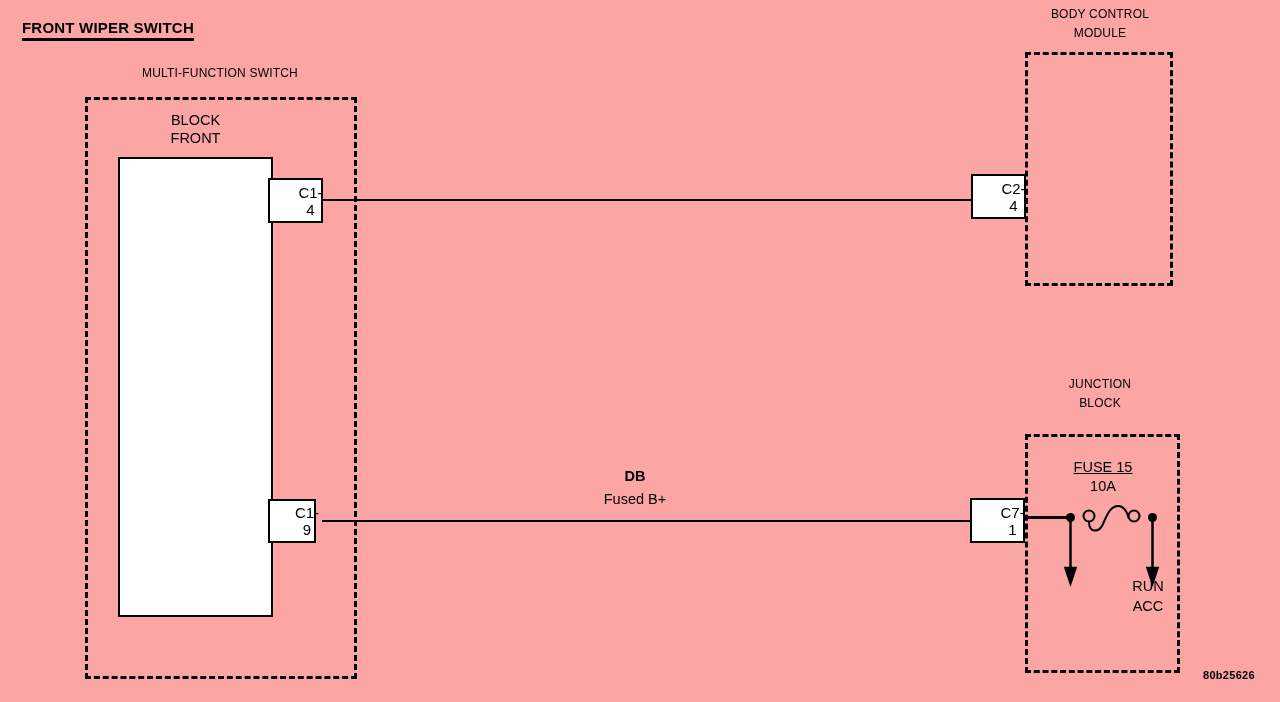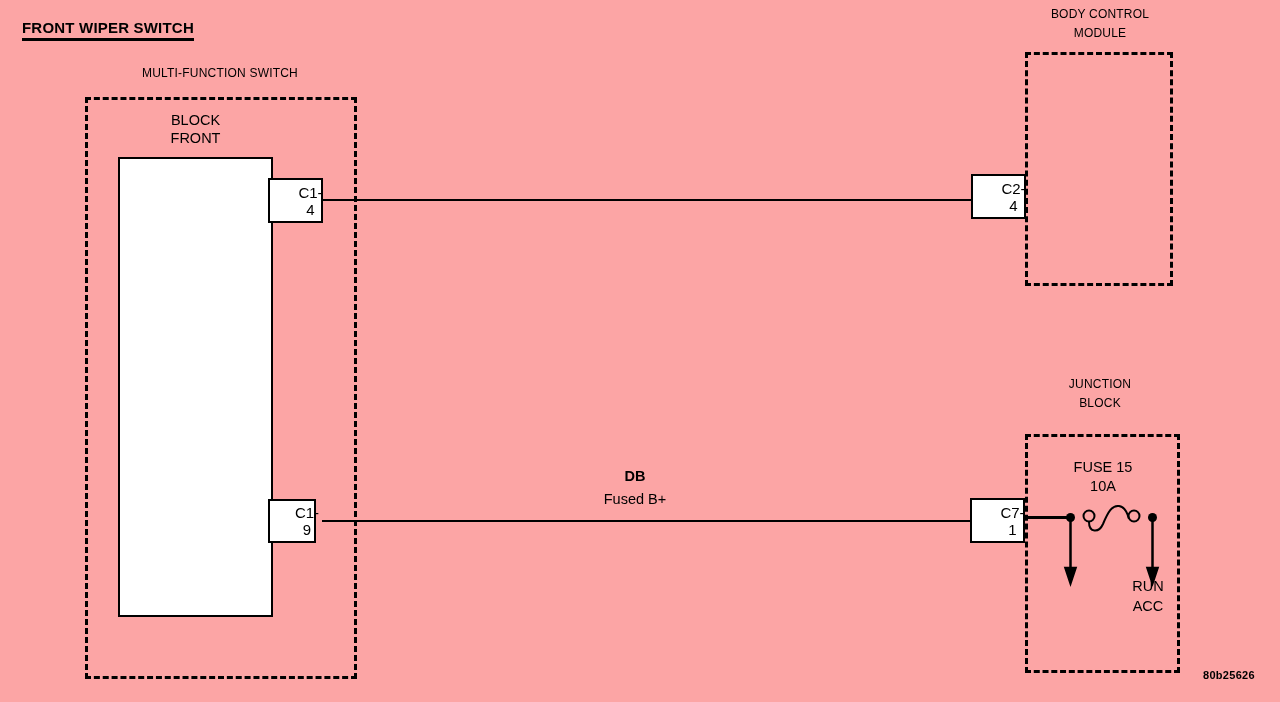--- a/index.html
+++ b/index.html
@@ -152,21 +152,21 @@
 
   <div class="lbl box-title" style="left:1025px; top:378px; width:150px;">JUNCTION</div>
   <div class="lbl box-title" style="left:1025px; top:397px; width:150px;">BLOCK</div>
 
   <div class="dashed-box" style="left:1025px; top:434px; width:155px; height:239px;"></div>
 
   <div class="conn-box" style="left:970px; top:498px; width:55px; height:45px;">
     <span class="conn-label">C7-1</span>
   </div>
 
-  <div class="lbl fuse-label" style="left:1033px; top:459px; width:140px;">FUSE 15</div>
+  <div class="lbl fuse-label" style="left:1033px; top:459px; width:140px;text-decoration:underline;">FUSE 15</div>
   <div class="lbl fuse-label" style="left:1033px; top:478px; width:140px;">10A</div>
 
   <div class="lbl circuit-label" style="left:1108px; top:578px; width:80px;">RUN</div>
   <div class="lbl circuit-label" style="left:1108px; top:598px; width:80px;">ACC</div>
 
   <div class="wire hwire" style="left:322px; top:199px; width:650px;"></div>
 
   <div class="lbl wire-code" style="left:555px; top:468px; width:160px;">DB</div>
   <div class="lbl wire-desc" style="left:555px; top:491px; width:160px;">Fused B+</div>
   <div class="wire hwire" style="left:322px; top:520px; width:648px;"></div>

